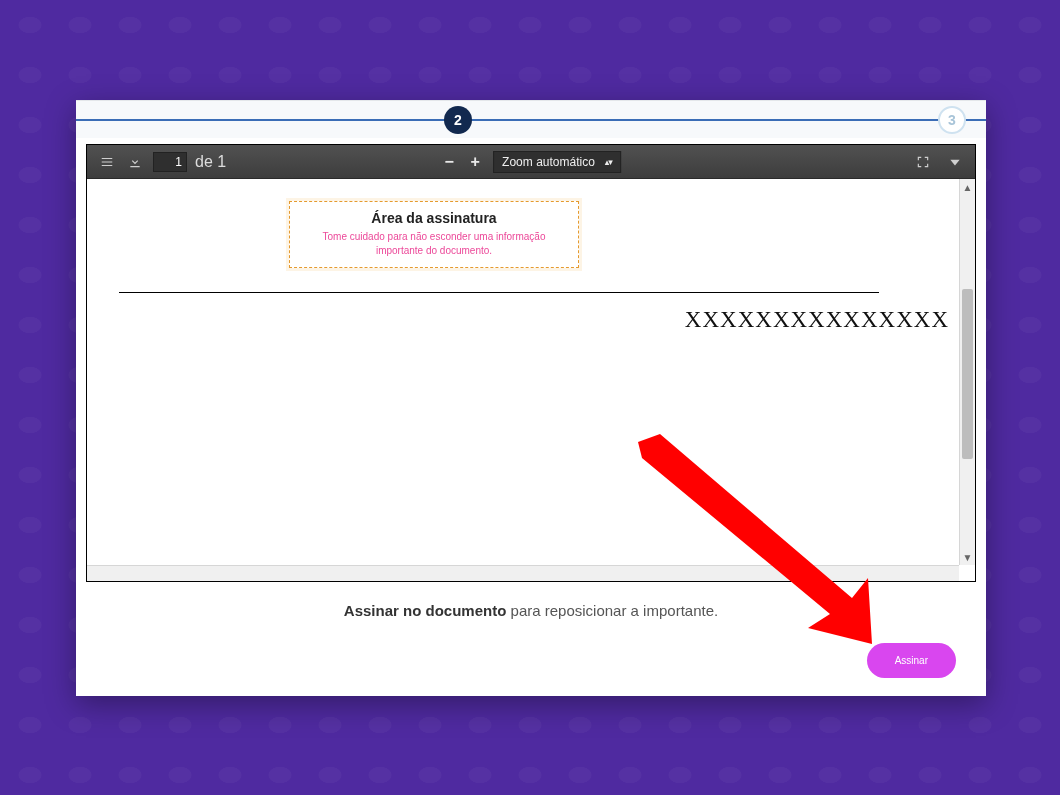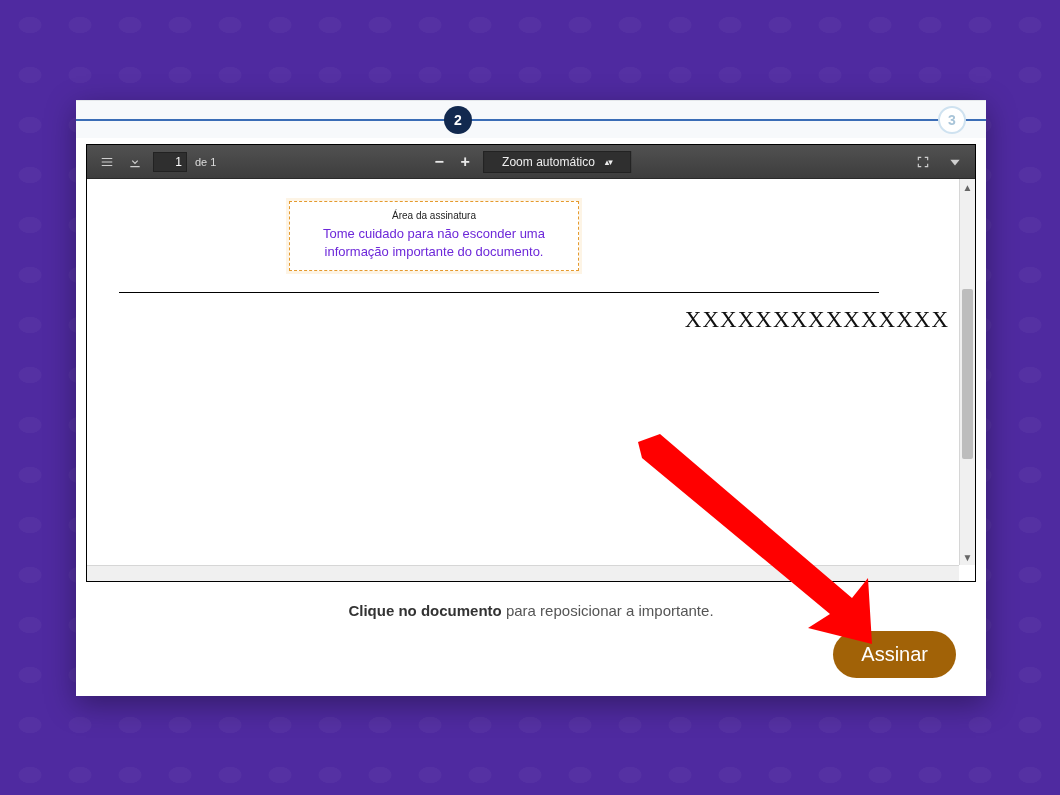--- a/index.html
+++ b/index.html
@@ -102,21 +102,21 @@
     width: 34px; height: 20px;
     background: #2f2f2f;
     border: 1px solid #222;
     color: #ffffff;
     font-size: 12px;
     text-align: right;
     padding-right: 4px;
   }
   .tb-page-of {
     color: #dcdcdc;
-    font-size: 11px;
+    font-size: 16px;
   }
   .tb-center {
     position: absolute;
     left: 50%; transform: translateX(-50%);
     display: flex; align-items: center; gap: 10px;
   }
   .tb-minus, .tb-plus {
     width: 16px; height: 16px;
     display:flex;align-items:center;justify-content:center;
     font-size: 16px; line-height: 1;
@@ -124,21 +124,21 @@
     cursor: pointer;
     font-weight: bold;
   }
   .tb-zoom {
     height: 22px;
     background: #2f2f2f;
     border: 1px solid #222;
     color: #eee;
     font-size: 12px;
     display: flex; align-items: center;
-    padding: 0 18px;
+    padding: 0 8px;
     gap: 10px;
     cursor: pointer;
   }
   .tb-zoom .caret {
     font-size: 9px;
     letter-spacing: -1px;
   }
   .tb-right {
     position: absolute; right: 10px;
     display: flex; align-items: center; gap: 12px;
@@ -163,28 +163,28 @@
     left: 210px; top: 22px;
     width: 290px;
     border: 1px dashed #e59a2e;
     box-shadow: 0 0 0 3px rgba(244,178,82,0.15);
     padding: 8px 10px 10px 10px;
     background: #ffffff;
     text-align: center;
     cursor: move;
   }
   .sig-title {
-    font-weight: normal;
-    font-size: 10px;
+    font-weight: bold;
+    font-size: 14px;
     color: #222;
     margin-bottom: 4px;
   }
   .sig-desc {
-    font-size: 13px;
-    color: #6d28d9;
+    font-size: 10px;
+    color: #ec4899;
     line-height: 1.35;
   }
   .sig-line {
     position: absolute;
     left: 40px; right: 70px; top: 113px;
     border-top: 1px solid #000;
   }
   .sig-placeholder {
     position: absolute;
     left: 0; right: 0; top: 128px;
@@ -236,23 +236,23 @@
   .help-text {
     margin-top: 20px;
     font-size: 15px;
     color: #555;
   }
   .help-text .bold { font-weight: bold; color: #333; }
 
   .sign-btn {
     position: absolute;
     right: 30px; bottom: 18px;
-    background: #a16207;
+    background: #d946ef;
     color: #ffffff;
-    font-size: 20px;
+    font-size: 10px;
     padding: 12px 28px;
     border-radius: 26px;
     border: none;
     cursor: pointer;
   }
 
   
   .annot-arrow {
     position: absolute;
     z-index: 5;
@@ -330,21 +330,21 @@
         <div class="thumb"></div>
         <div class="arrow bot">▼</div>
       </div>
       <div class="hscroll"></div>
 
     </div>
   </div>
 
   <div class="footer">
     <div class="help-text">
-      <span class="bold">Clique no documento</span><span> para reposicionar a importante.</span>
+      <span class="bold">Assinar no documento</span><span> para reposicionar a importante.</span>
     </div>
     <button class="sign-btn">Assinar</button>
   </div>
 
 </div>
 
 <svg class="annot-arrow" viewBox="0 0 260 220">
   <defs></defs>
   <g fill="#ff0000">
     <polygon points="18,12 40,4 232,168 248,148 252,214 188,198 210,184 22,28"></polygon>

